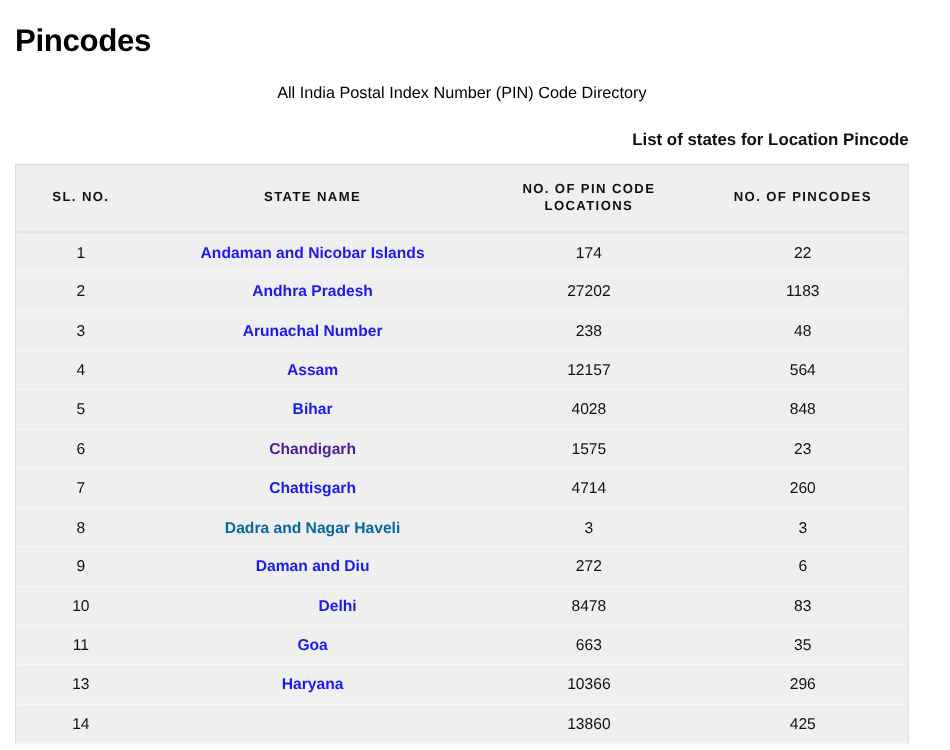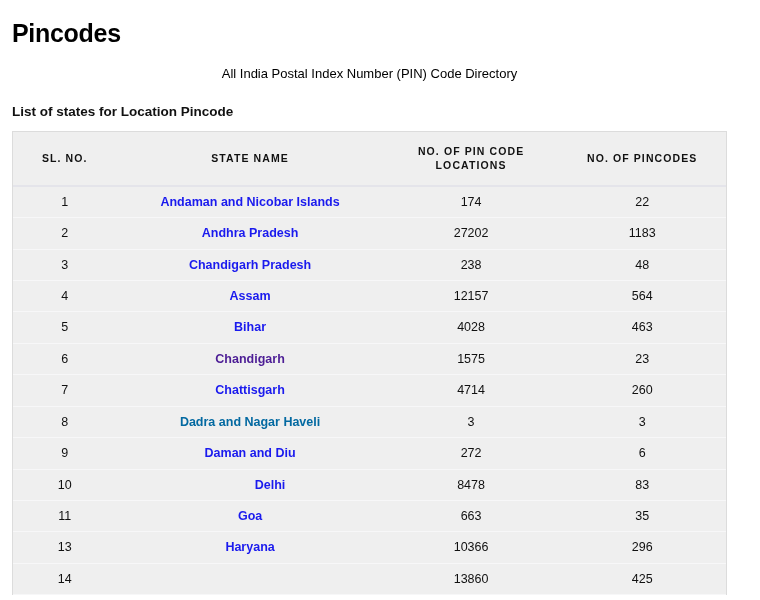--- a/index.html
+++ b/index.html
@@ -36,21 +36,21 @@
     font-weight: normal;
     line-height: 1;
     margin: 0;
     padding-top: 21px;
     color: #000;
     text-align: center;
   }
   .table-caption {
     font-size: 13.5px;
     font-weight: bold;
-    text-align: left;
+    text-align: right;
     line-height: 1;
     margin: 0;
     padding-top: 25px;
     color: #111;
   }
   .table-wrap {
     margin-top: 12px;
     border: 1px solid #dcdcdc;
     border-bottom: none;
     background: #efefef;
@@ -145,35 +145,35 @@
             <td class="cell-pin">22</td>
           </tr>
           <tr>
             <td class="cell-sl">2</td>
             <td class="cell-state"><a href="#" style="color: rgb(26, 26, 238);">Andhra Pradesh</a></td>
             <td class="cell-loc">27202</td>
             <td class="cell-pin">1183</td>
           </tr>
           <tr>
             <td class="cell-sl">3</td>
-            <td class="cell-state"><a href="#" style="color: rgb(26, 26, 238);">Chandigarh Pradesh</a></td>
+            <td class="cell-state"><a href="#" style="color: rgb(26, 26, 238);">Arunachal Number</a></td>
             <td class="cell-loc">238</td>
             <td class="cell-pin">48</td>
           </tr>
           <tr>
             <td class="cell-sl">4</td>
             <td class="cell-state"><a href="#" style="color: rgb(26, 26, 238);">Assam</a></td>
             <td class="cell-loc">12157</td>
             <td class="cell-pin">564</td>
           </tr>
           <tr>
             <td class="cell-sl">5</td>
             <td class="cell-state"><a href="#" style="color: rgb(26, 26, 238);">Bihar</a></td>
             <td class="cell-loc">4028</td>
-            <td class="cell-pin">463</td>
+            <td class="cell-pin">848</td>
           </tr>
           <tr>
             <td class="cell-sl">6</td>
             <td class="cell-state"><a href="#" style="color: #4c1d95;">Chandigarh</a></td>
             <td class="cell-loc">1575</td>
             <td class="cell-pin">23</td>
           </tr>
           <tr>
             <td class="cell-sl">7</td>
             <td class="cell-state"><a href="#" style="color: rgb(26, 26, 238);">Chattisgarh</a></td>

